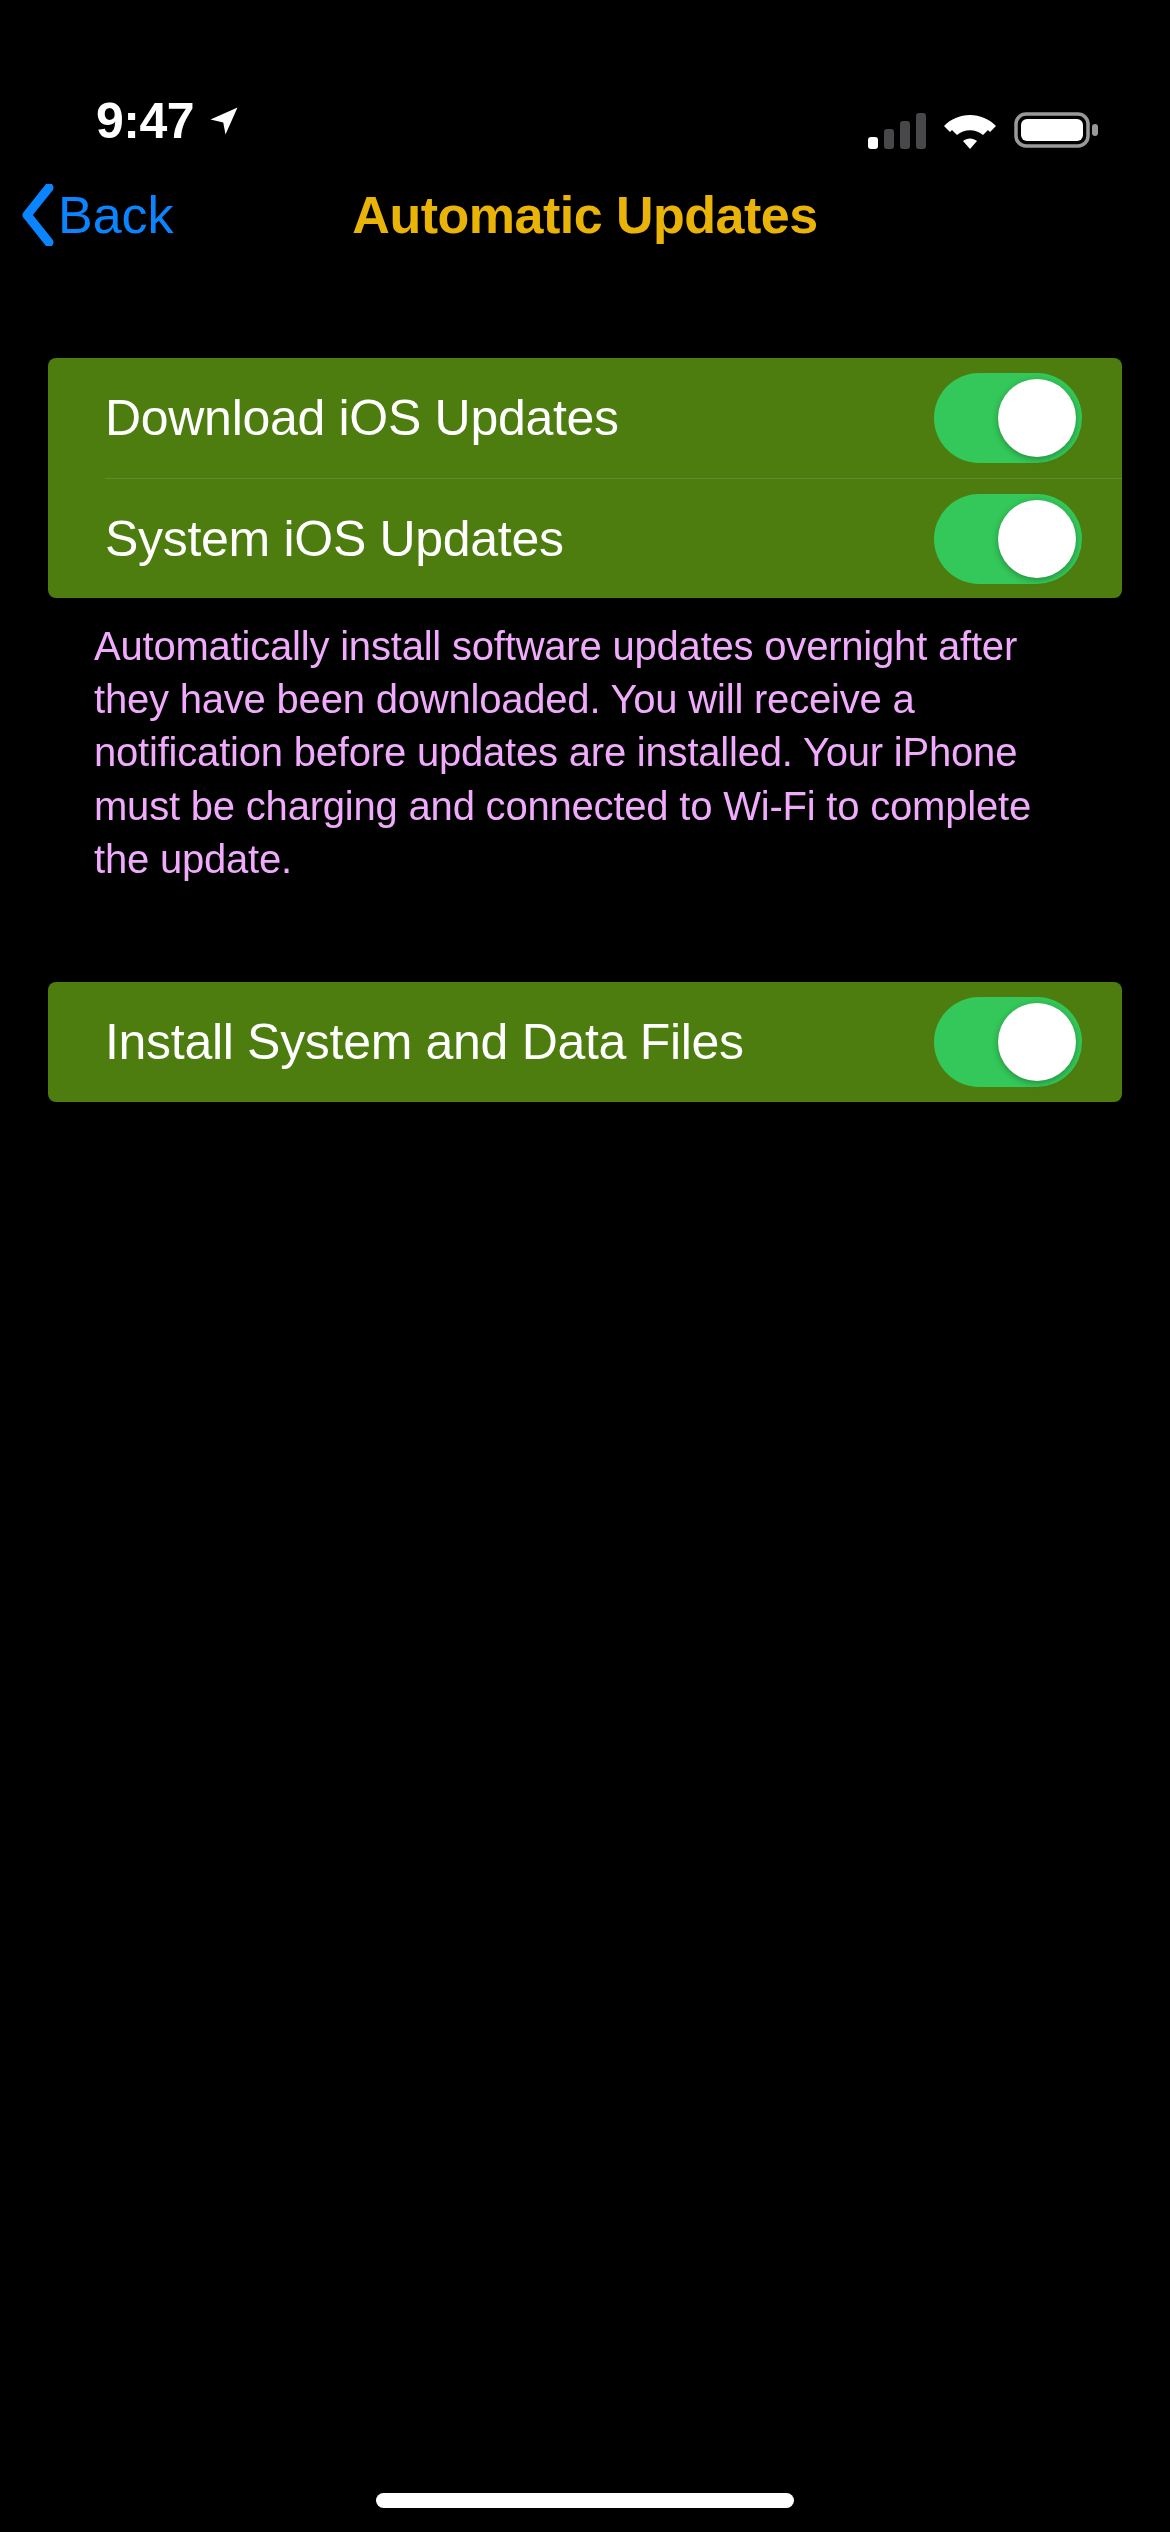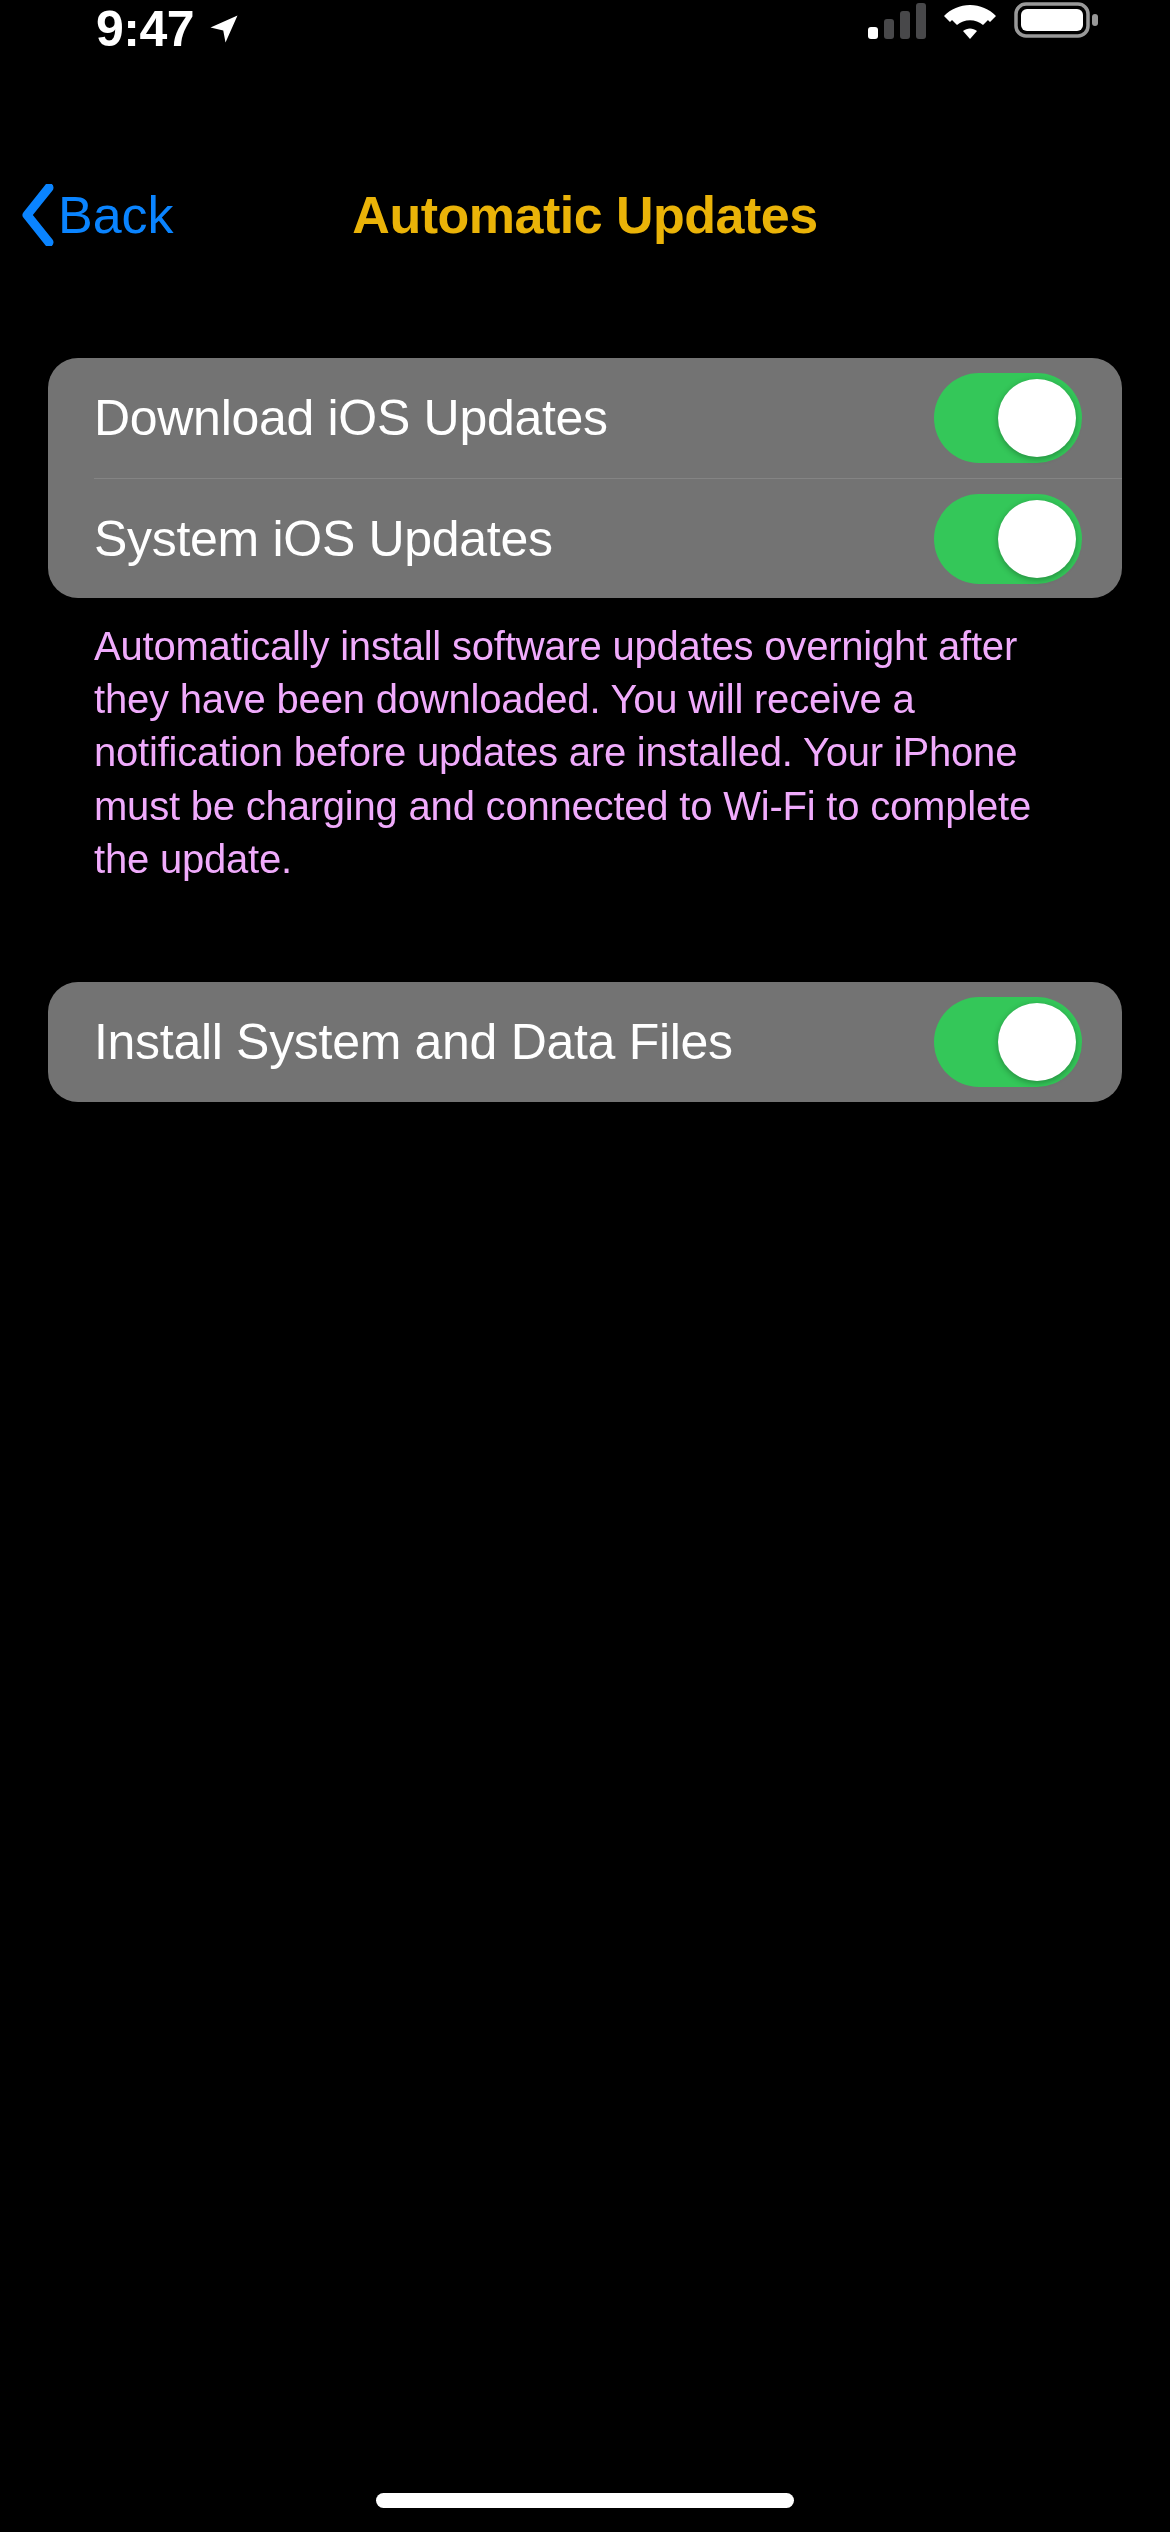--- a/index.html
+++ b/index.html
@@ -14,21 +14,21 @@
       background: #000000;
       font-family: -apple-system, "SF Pro Text", "Helvetica Neue", Helvetica, Arial, sans-serif;
       color: #ffffff;
       overflow: hidden;
       position: relative;
     }
 
     
     .status-bar {
       display: flex;
-      align-items: flex-start;
+      align-items: flex-end;
       justify-content: space-between;
       height: 150px;
       padding: 0 70px 0 96px;
     }
     .status-left {
       display: flex;
       align-items: center;
       gap: 12px;
       font-size: 50px;
       font-weight: 600;
@@ -75,23 +75,24 @@
       font-weight: 600;
       color: #eab308;
       letter-spacing: -0.5px;
     }
 
     
     .content {
       padding: 78px 48px 0 48px;
     }
     .group {
-      background: #737373;
-      border-radius: 30px;
+      background: #4d7c0f;
+      border-radius: 8px;
       overflow: hidden;
+      padding-left: 11px;
     }
     .row {
       display: flex;
       align-items: center;
       justify-content: space-between;
       min-height: 120px;
       padding: 0 40px 0 46px;
     }
     .row + .row {
       border-top: 1px solid rgba(255,255,255,0.12);

